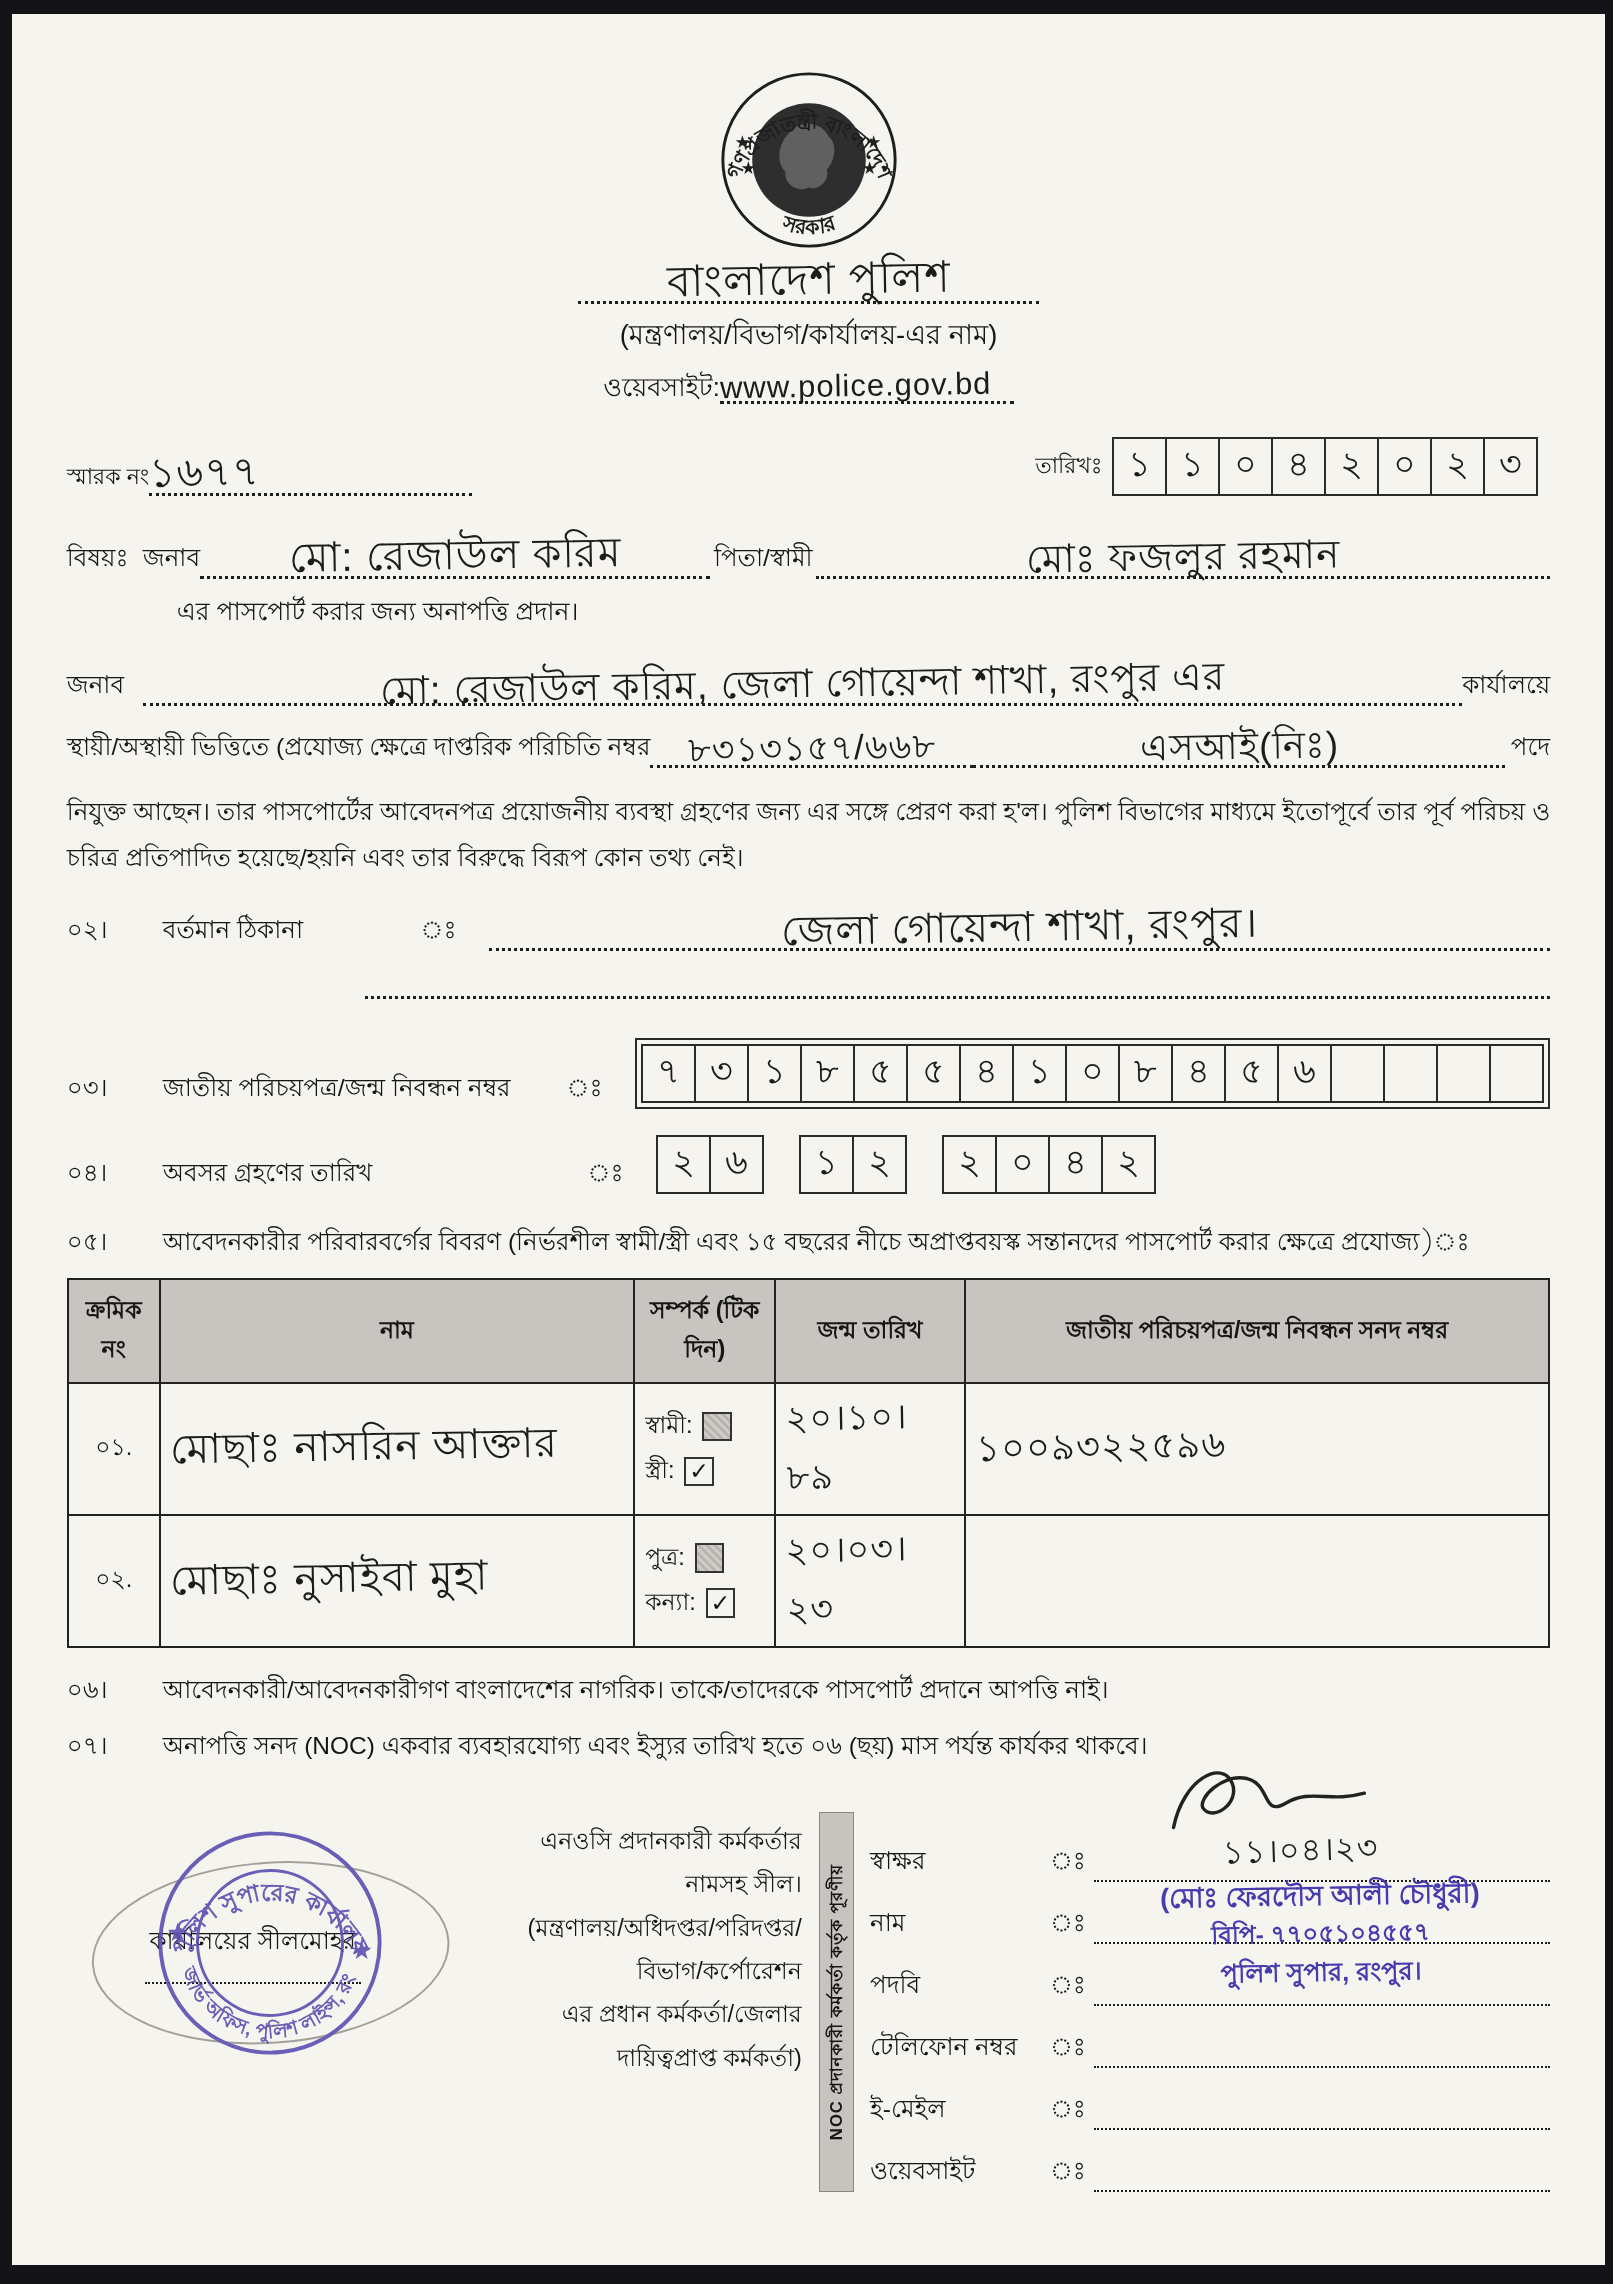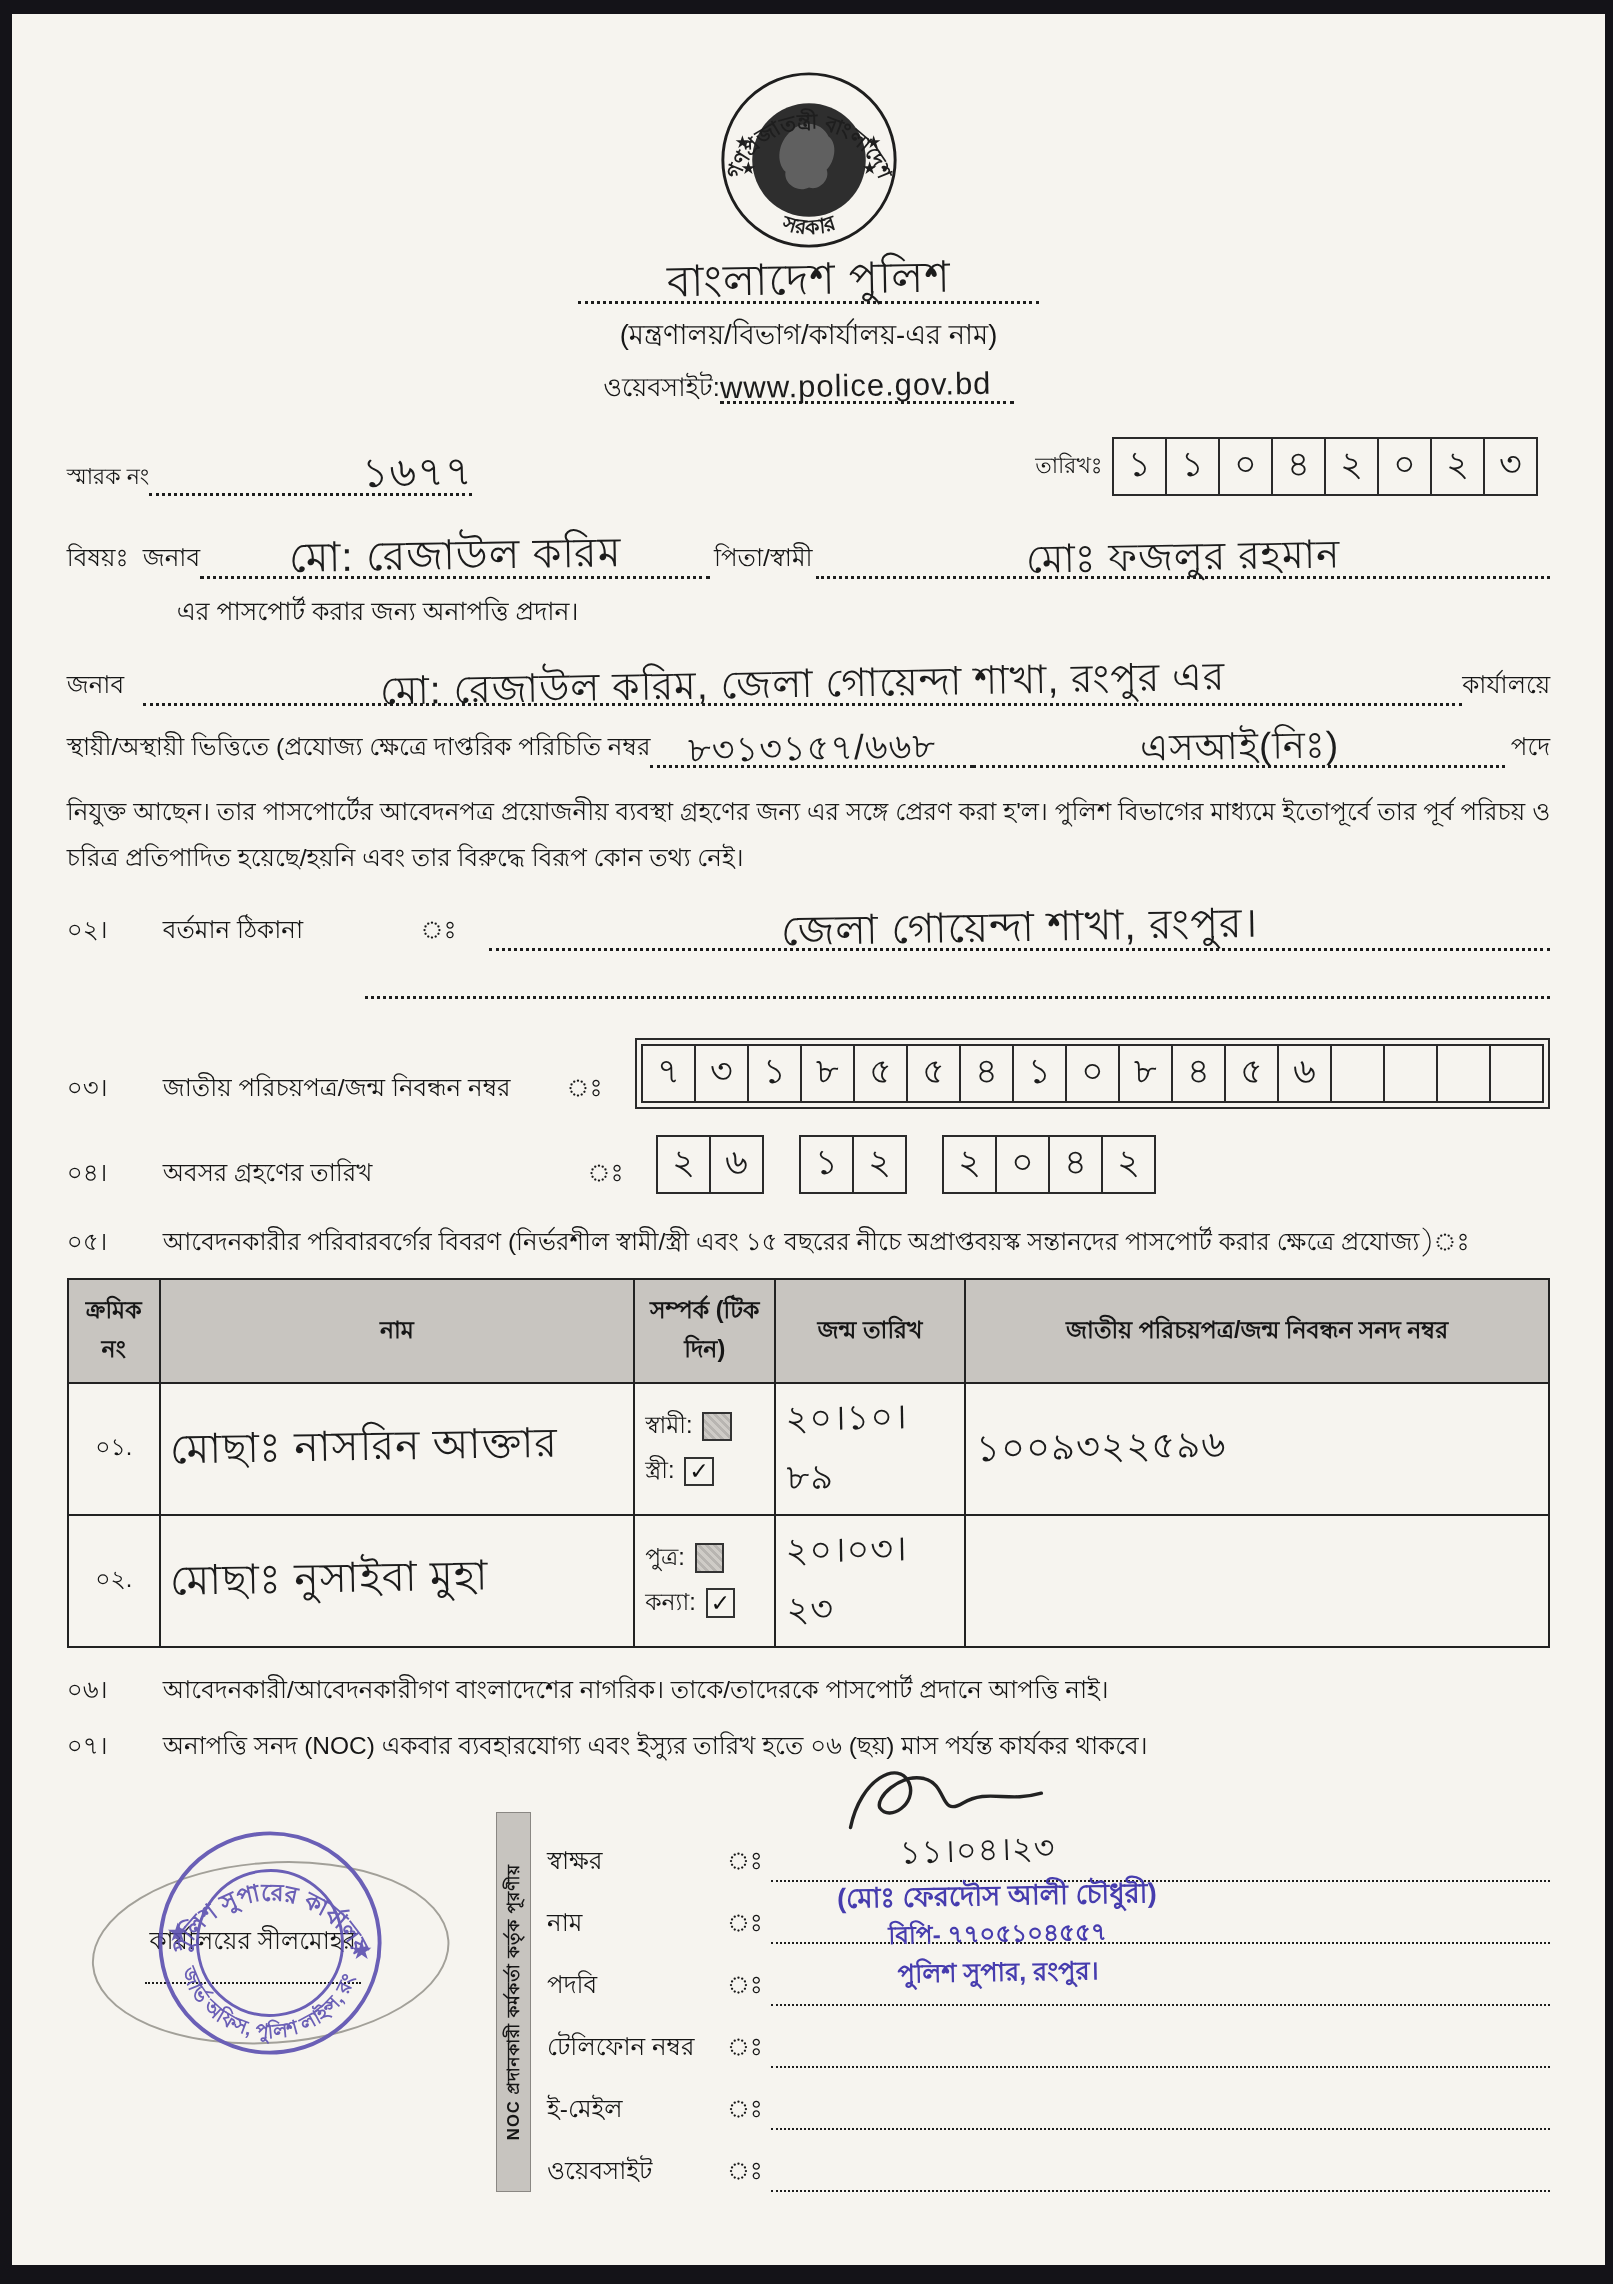--- a/index.html
+++ b/index.html
@@ -108,21 +108,21 @@
 
     <div class="center doc-subtitle">(মন্ত্রণালয়/বিভাগ/কার্যালয়-এর নাম)</div>
 
     <div class="center website-line">
       <span>ওয়েবসাইট:</span><span class="dotline" style="min-width:294px;text-align:left;"><span class="hw hw-sm">www.police.gov.bd</span></span>
     </div>
 
     <div class="memo-row">
       <div style="display:flex;align-items:flex-end;">
         <span class="label">স্মারক নং</span>
-        <span class="dotline" style="width:323px;text-align:right;">
+        <span class="dotline" style="width:323px;text-align:left;">
           <span class="hw" style="font-size:41px;">১৬৭৭</span>
         </span>
       </div>
       <div style="display:flex;align-items:center;margin-right:11.8px;">
         <span class="label" style="margin-right:9.8px;">তারিখঃ</span>
         <span class="boxes">
           <span class="box">
               <span class="hw">১</span>
             </span>
           <span class="box">
@@ -370,20 +370,28 @@
               <text font-size="20" font-weight="bold" fill="#5b4fb0">
                 <textPath href="#stampBottom" startOffset="50%" text-anchor="middle">রিজার্ভ অফিস, পুলিশ লাইন্স, রংপুর</textPath>
               </text>
               <text x="-106" y="-2" font-size="26" fill="#5b4fb0">★</text>
               <text x="82" y="16" font-size="26" fill="#5b4fb0">★</text>
             </g>
           </svg>
         </div>
       </div>
 
+      <div class="sig-mid">
+        <div>এনওসি প্রদানকারী কর্মকর্তার</div>
+        <div>নামসহ সীল।</div>
+        <div>(মন্ত্রণালয়/অধিদপ্তর/পরিদপ্তর/</div>
+        <div>বিভাগ/কর্পোরেশন</div>
+        <div>এর প্রধান কর্মকর্তা/জেলার</div>
+        <div>দায়িত্বপ্রাপ্ত কর্মকর্তা)</div>
+      </div>
 
       <div class="vstrip">
         <span>NOC প্রদানকারী কর্মকর্তা কর্তৃক পূরণীয়</span>
       </div>
 
       <div class="sig-right">
         <div class="sig-row">
           <span class="lbl">স্বাক্ষর</span>
           <span class="colon">ঃ</span>
           <span class="fill"></span>

